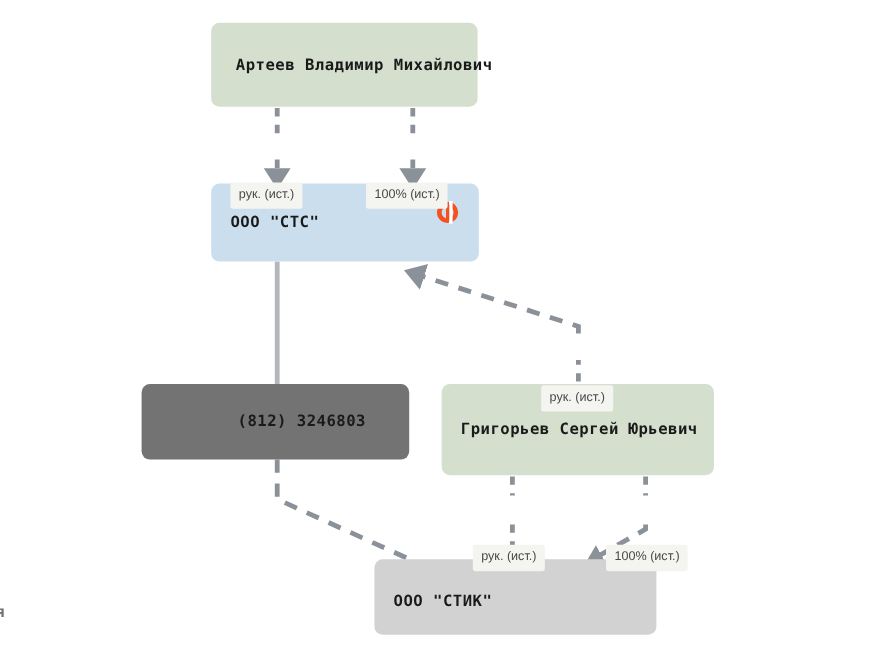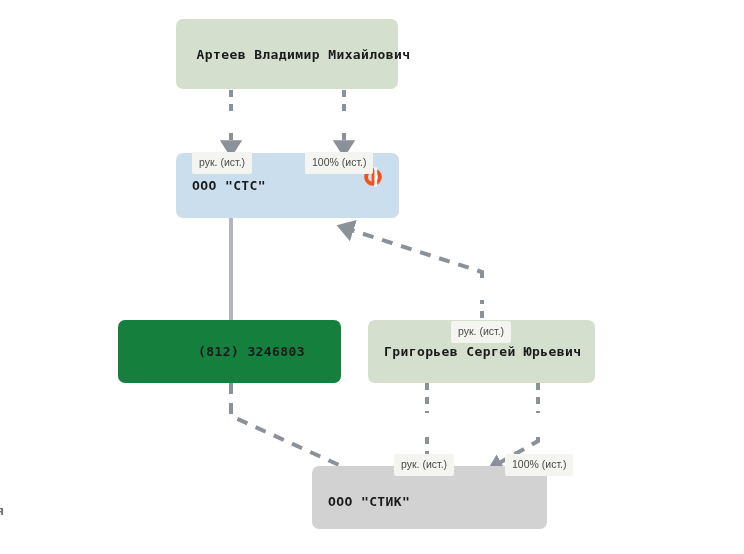--- a/index.html
+++ b/index.html
@@ -36,21 +36,21 @@
     font-family: "DejaVu Sans Mono", "Liberation Mono", monospace;
     font-size: 13px;
     font-weight: bold;
     color: #1a1a1a;
     letter-spacing: 0.4px;
     white-space: nowrap;
   }
 
   .node.person  { background: #d4e0cd; }
   .node.company { background: #cbdeed; }
-  .node.phone   { background: #15803d; padding-left: 44px; }
+  .node.phone   { background: #737373; padding-left: 44px; }
   .node.faded   { background: #d2d2d2; }
 
   
   .node.align-left   { justify-content: flex-start; padding-left: 16px; }
   .node.align-center { justify-content: center; }
   .node.top-text     { align-items: flex-start; padding-top: 28px; }
 
   
   .node-badge {
     position: absolute;
@@ -150,21 +150,21 @@
              M12 6.0 A6.0 6.0 0 1 1 12 18.0 A6.0 6.0 0 1 1 12 6.0 Z" fill="#f4511e" fill-rule="evenodd"></path>
     <rect x="13.4" y="0.6" width="3.6" height="22.8" fill="#ffffff"></rect>
     <rect x="10.4" y="3.0" width="3.3" height="18.2" rx="1.6" fill="#f4511e"></rect>
   </svg>
 </div>
 
 <div class="node phone align-center" style="left:118px; top:320px; width:223px; height:63px;">
   <span class="node-label">(812) 3246803</span>
 </div>
 
-<div class="node person align-left" style="left:368px; top:320px; width:227px; height:63px;">
+<div class="node person align-left" style="left:368px; top:320px; width:227px; height:76px;">
   <span class="node-label">Григорьев  Сергей  Юрьевич</span>
 </div>
 
 <div class="node faded align-left top-text" style="left:312px; top:466px; width:235px; height:63px;">
   <span class="node-label">ООО  "СТИК"</span>
 </div>
 
 <div class="edge-label" style="left:192px; top:113px;">рук. (ист.)</div>
 
 <div class="edge-label" style="left:305px; top:113px;">100% (ист.)</div>

